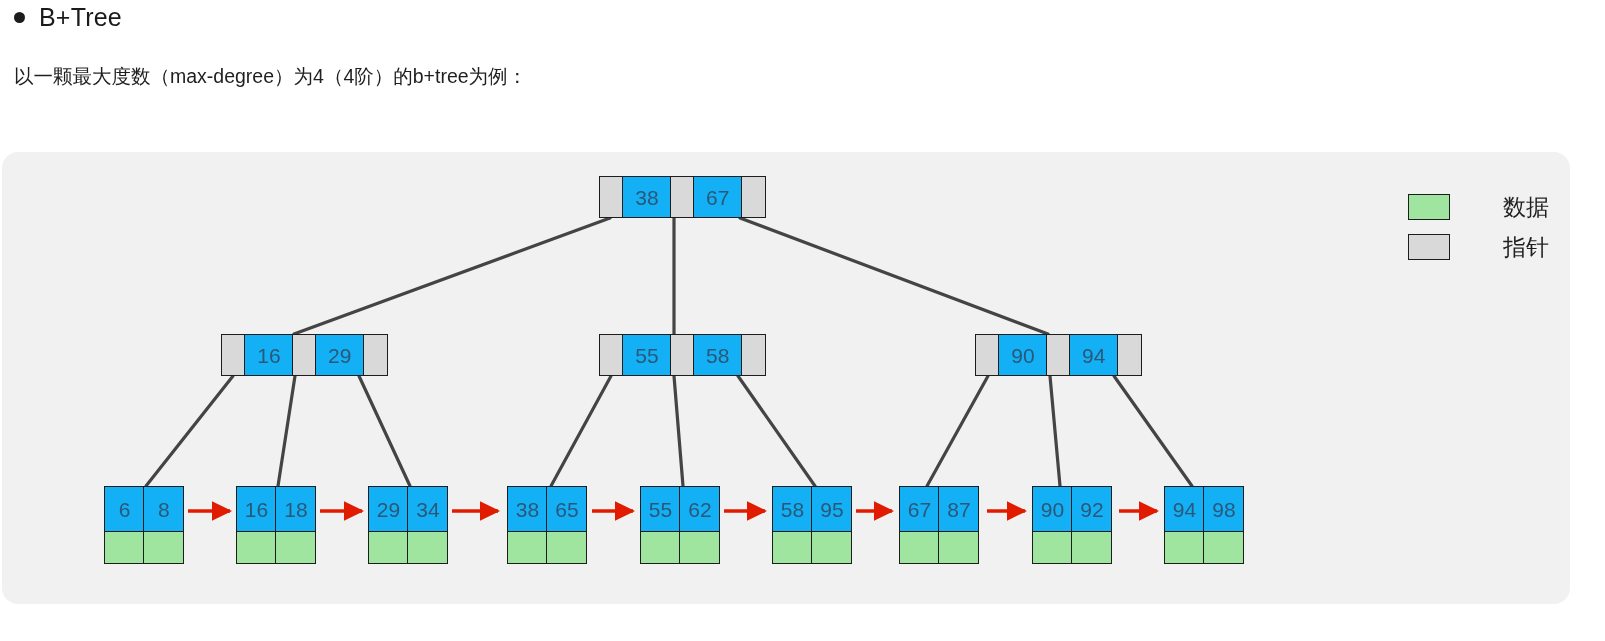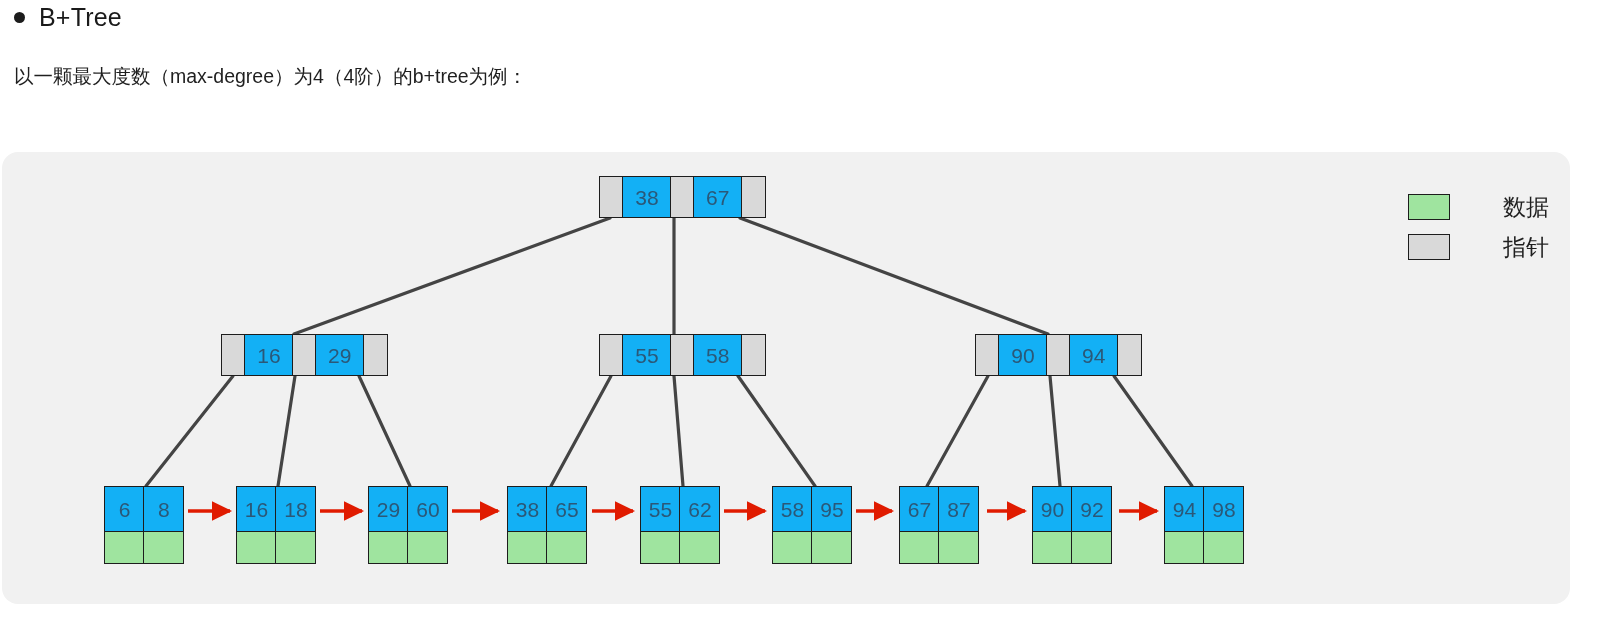--- a/index.html
+++ b/index.html
@@ -228,21 +228,21 @@
       </div>
       <div class="row">
         <div class="cell data"></div>
         <div class="cell data"></div>
       </div>
     </div>
 
     <div class="node leaf" style="left:366px; top:334px;">
       <div class="row">
         <div class="cell key">29</div>
-        <div class="cell key">60</div>
+        <div class="cell key">34</div>
       </div>
       <div class="row">
         <div class="cell data"></div>
         <div class="cell data"></div>
       </div>
     </div>
 
     <div class="node leaf" style="left:505px; top:334px;">
       <div class="row">
         <div class="cell key">38</div>

